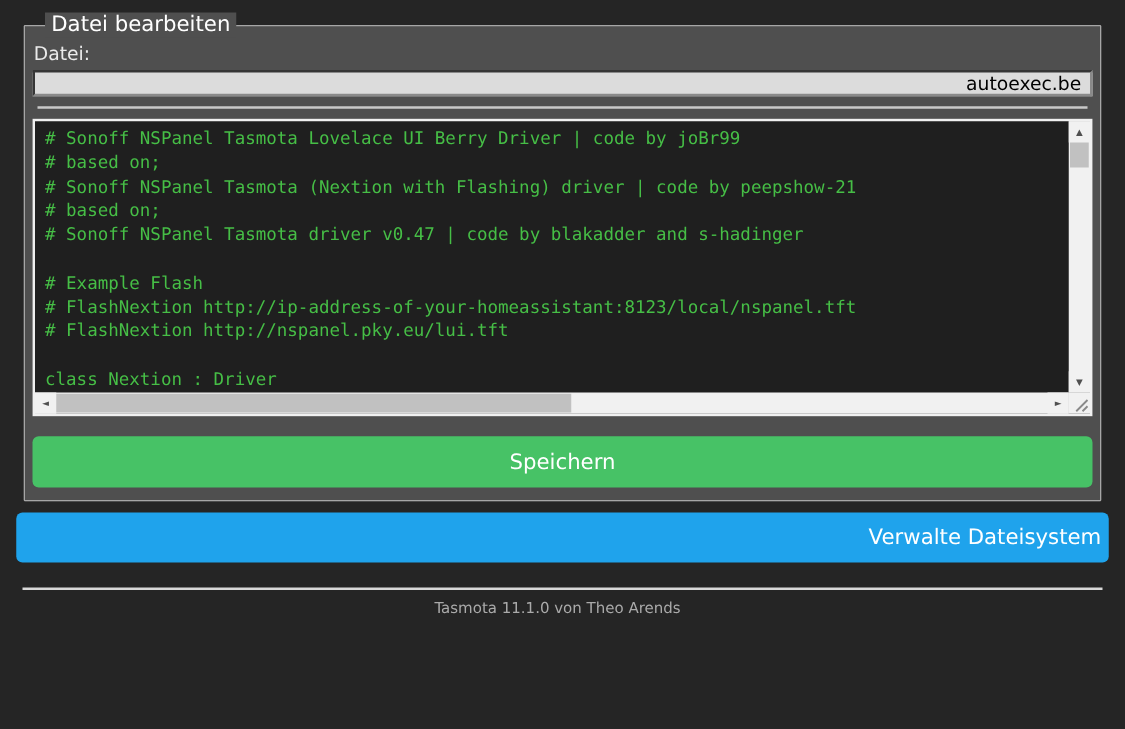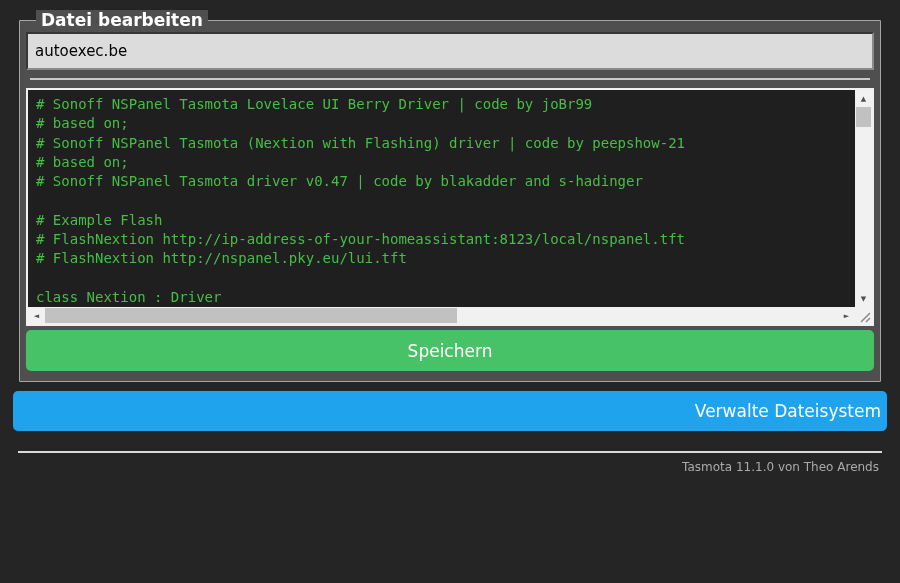--- a/index.html
+++ b/index.html
@@ -31,40 +31,41 @@
   fieldset.edit-card {
     margin: 0 6px;
     background: var(--form-bg);
     border: 1px solid #a6a6a6;
     border-radius: 1px;
     padding: 2px 6px 10px 6px;
   }
   legend.card-legend {
     margin-left: 10px;
     padding: 0 5px;
-    font-weight: bold;
+    font-weight: normal;
     font-size: 17px;
     color: #ffffff;
     background: var(--form-bg);
   }
   .file-label {
     display: block;
     font-size: 15px;
     margin: 2px 1px 4px 1px;
   }
   .file-input {
     display: block;
     width: 100%;
-    height: 38px;
+    height: 21px;
     background: var(--input-bg);
     color: var(--input-text);
     border: 2px inset #8a8a8a;
     font-size: 15px;
     font-family: inherit;
     padding: 2px 7px;
+    text-align: right;
   }
   hr.form-hr {
     border: 0;
     border-top: 2px solid #c9c9c9;
     margin: 8px 4px 8px 4px;
   }
 
   
   .editor {
     position: relative;
@@ -133,57 +134,58 @@
     display: block;
     width: 100%;
     border: 0;
     border-radius: 5px;
     color: #ffffff;
     font-size: 17px;
     font-family: inherit;
     cursor: pointer;
   }
   .save-btn {
-    margin-top: 4px;
+    margin-top: 16px;
     height: 41px;
     background: var(--save-green);
   }
   .fs-btn {
     margin-top: 9px;
     height: 40px;
     background: var(--fs-blue);
     text-align: right;
   }
 
   
   .footer { margin-top: 20px; }
   hr.footer-hr {
     border: 0;
     border-top: 2px solid #d9d9d9;
     margin: 0 5px;
   }
   .credit {
     display: block;
-    text-align: right;
+    text-align: center;
     font-size: 12px;
     color: var(--footer-text);
     padding: 7px 8px 0 0;
     text-decoration: none;
   }
 </style>
 </head>
 <body style="background: rgb(37, 37, 37);">
 
 <div class="page">
 
   <fieldset class="edit-card">
     <legend class="card-legend">
       <span>Datei bearbeiten</span>
     </legend>
 
+    <label class="file-label">Datei:</label>
 
     <input class="file-input" type="text" value="autoexec.be" style="">
 
     <hr class="form-hr">
 
     <div class="editor">
       <pre class="code"># Sonoff NSPanel Tasmota Lovelace UI Berry Driver | code by joBr99
 # based on;
 # Sonoff NSPanel Tasmota (Nextion with Flashing) driver | code by peepshow-21
 # based on;

